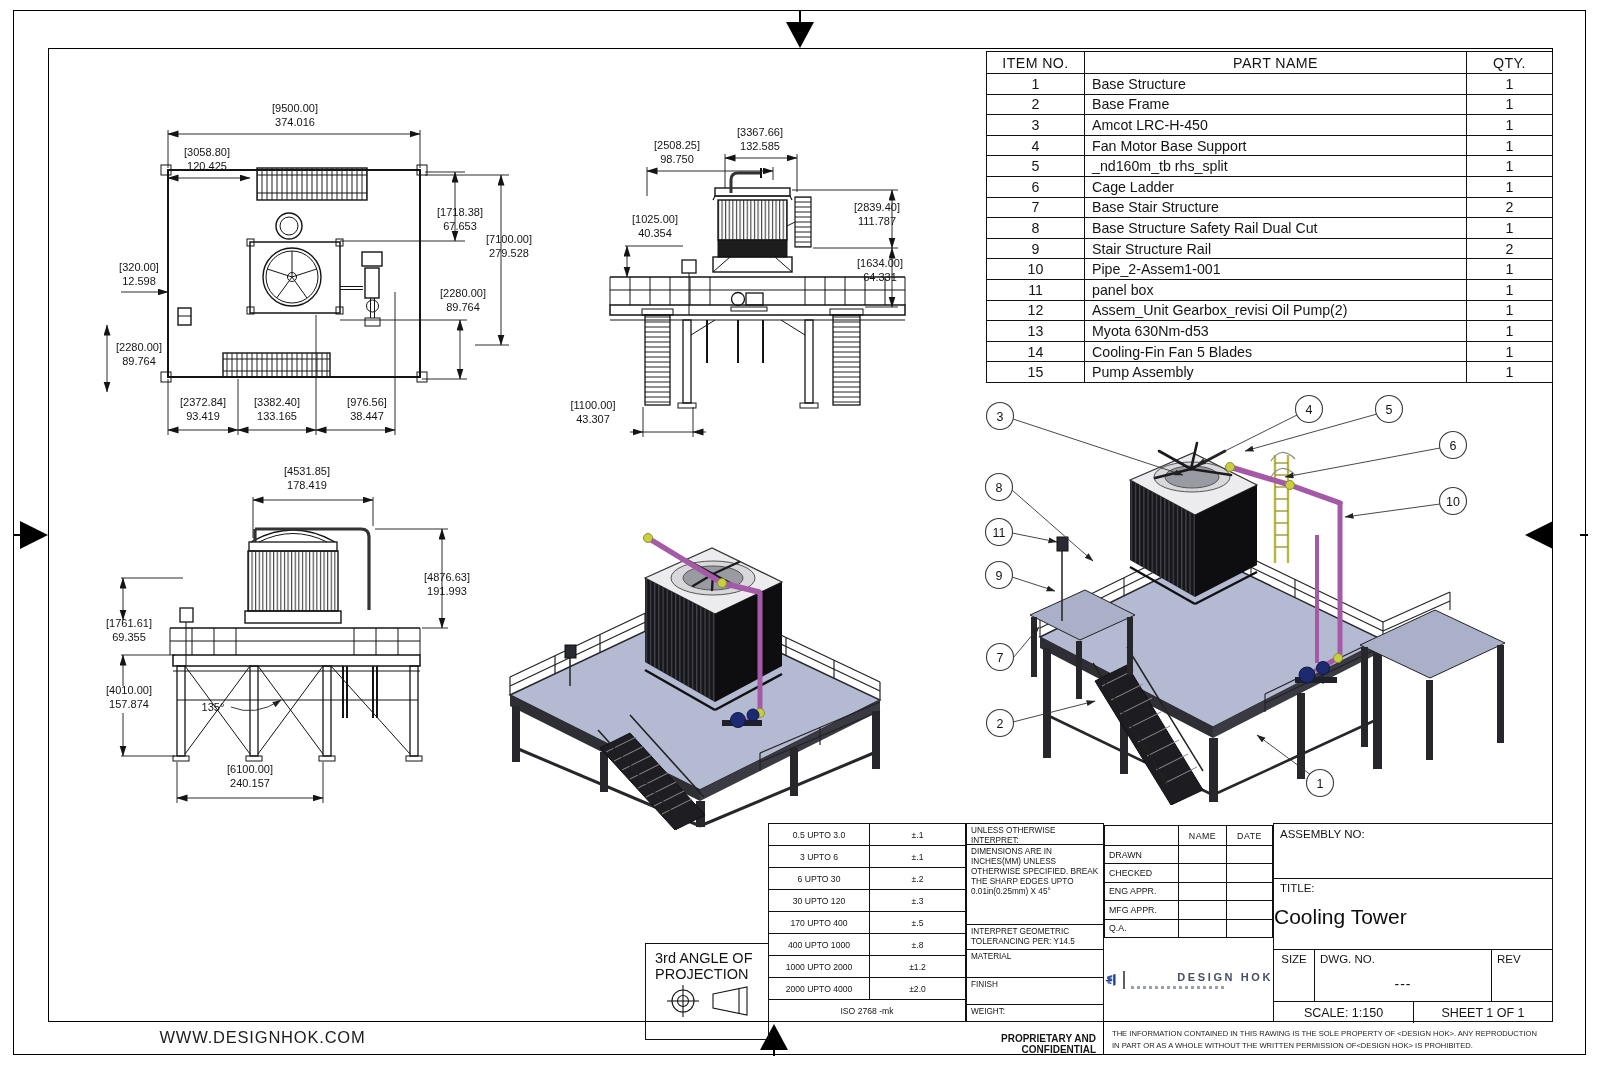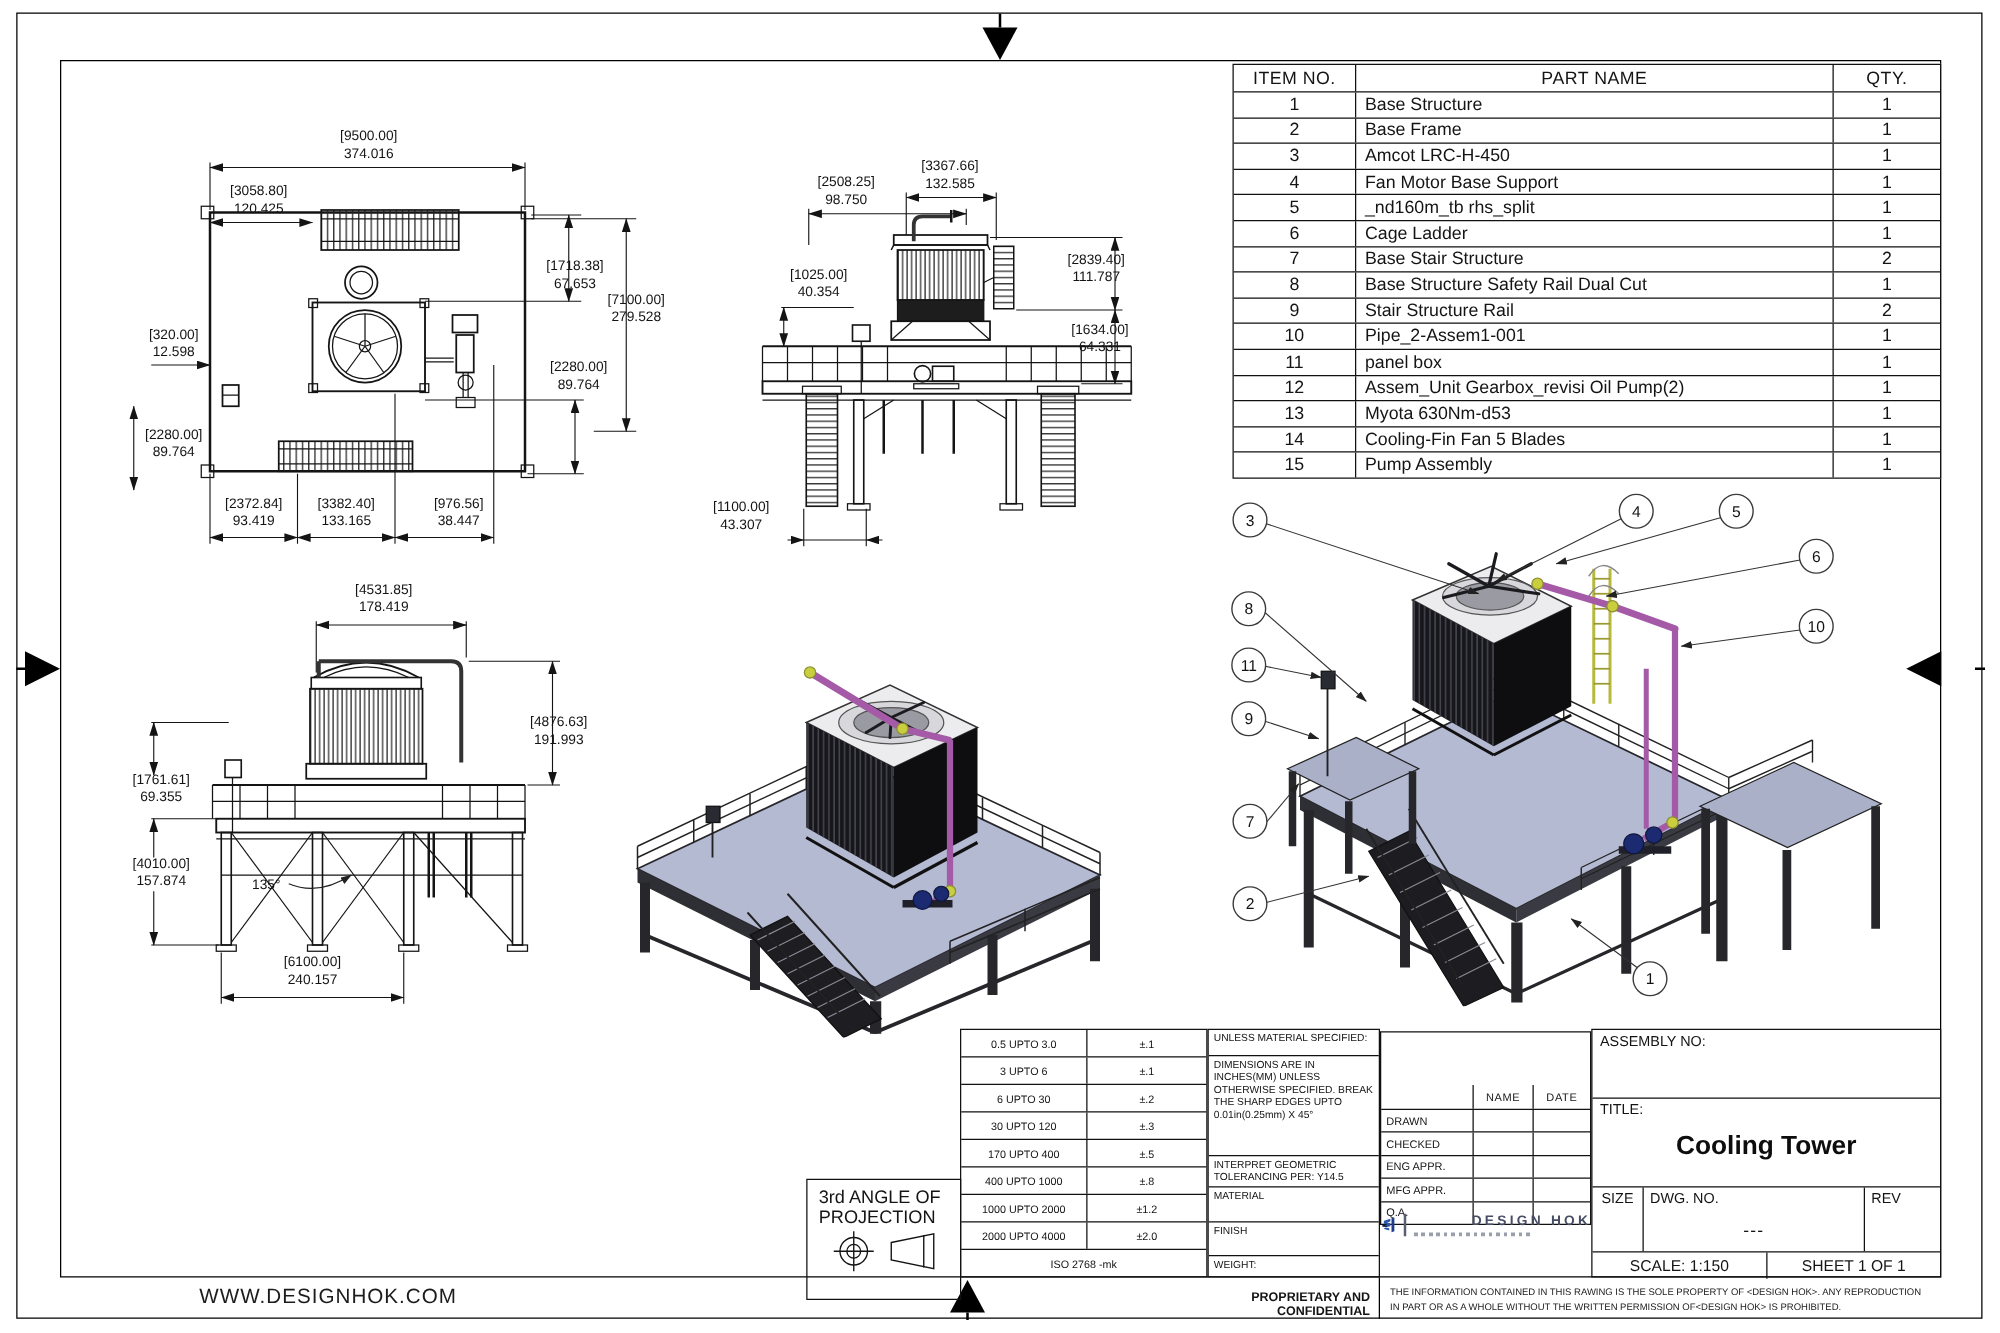--- a/index.html
+++ b/index.html
@@ -34,36 +34,36 @@
   .tol-iso { height:21px; display:flex; align-items:center; justify-content:center; font-size:8.6px; }
 
   
   .notes { left:966px; top:823px; width:138px; height:199px; border:1px solid #111; font-size:8.2px; line-height:1.22; }
   .note-sec { padding:2px 4px; border-top:1px solid #111; overflow:hidden; }
   .note-sec:first-child { border-top:none; }
 
   
   .apr { left:1104px; top:825px; width:169px; border:1px solid #111; font-size:8.8px; }
   .apr-row { display:grid; grid-template-columns:73px 48px 1fr; height:18.4px; border-top:1px solid #111; }
-  .apr-head { height:19px; border-top:none;margin-top:42px; }
+  .apr-head { height:19px; border-top:none; }
   .apr-c { display:flex; align-items:center; padding-left:4px; border-left:1px solid #111; overflow:hidden; }
   .apr-c:first-child { border-left:none; }
   .apr-center { justify-content:center; padding-left:0; letter-spacing:.5px; }
 
   
   .logo-box { left:1105px; top:937px; width:168px; height:85px; display:flex; align-items:center; justify-content:center; gap:6px; }
   .logo-text-wrap { border-left:2px solid #5a5f70; padding-left:6px; }
   .logo-text { font-size:11px; font-weight:bold; letter-spacing:2.6px; color:#474d63; white-space:nowrap;padding-left:46px; }
   .logo-tag { margin-top:3px; height:3px; width:96px; background:repeating-linear-gradient(90deg,#9aa0ab 0 3px,transparent 3px 6px); }
 
   
   .tb { left:1273px; top:823px; width:280px; height:199px; border:1px solid #111; font-size:11.5px; }
   .tb-row1 { height:54px; padding:4px 6px; }
   .tb-row2 { height:71px; border-top:1px solid #111; padding:3px 6px; position:relative; }
-  .tb-title { position:absolute; left:0; right:0; top:26px; text-align:center; font-size:21px; font-weight:700; color:#0d0d0d; }
+  .tb-title { position:absolute; left:0; right:0; top:26px; text-align:left; font-size:21px; font-weight:400; color:#0d0d0d; }
   .tb-row3 { height:52px; border-top:1px solid #111; display:grid; grid-template-columns:40px 177px 1fr; }
   .tb-row3 > div { border-left:1px solid #111; padding:3px 5px; position:relative; }
   .tb-row3 > div:first-child { border-left:none; text-align:center; }
   .tb-dwgno { position:absolute; left:0; right:0; top:26px; text-align:center; font-size:14px; letter-spacing:1px; }
   .tb-row4 { height:22px; border-top:1px solid #111; display:grid; grid-template-columns:139px 1fr; font-size:12.5px; }
   .tb-row4 > div { display:flex; align-items:center; justify-content:center; }
   .tb-row4 > div + div { border-left:1px solid #111; }
 
   
   .proj { left:645px; top:943px; width:124px; height:97px; border:1px solid #111; font-size:14.5px; line-height:1.12; padding:6px 0 0 9px; }
@@ -733,21 +733,21 @@
     </div>
       <div class="tol-row">
       <div class="tol-c">2000 UPTO 4000</div>
       <div class="tol-c">±2.0</div>
     </div>
     </div>
   <div class="tol-iso">ISO 2768 -mk</div>
 </div>
 
 <div class="abs notes">
-  <div class="note-sec" style="height:20px">UNLESS MATERIAL SPECIFIED:</div>
+  <div class="note-sec" style="height:20px">UNLESS OTHERWISE INTERPRET:</div>
   <div class="note-sec" style="height:80px">DIMENSIONS ARE IN INCHES(MM) UNLESS OTHERWISE SPECIFIED. BREAK THE SHARP EDGES UPTO 0.01in(0.25mm) X 45°</div>
   <div class="note-sec" style="height:25px">INTERPRET GEOMETRIC TOLERANCING PER: Y14.5</div>
   <div class="note-sec" style="height:28px">MATERIAL</div>
   <div class="note-sec" style="height:27px">FINISH</div>
   <div class="note-sec" style="height:17px">WEIGHT:</div>
 </div>
 
 <div class="abs apr">
   <div class="apr-row apr-head">
     <div class="apr-c"></div>

